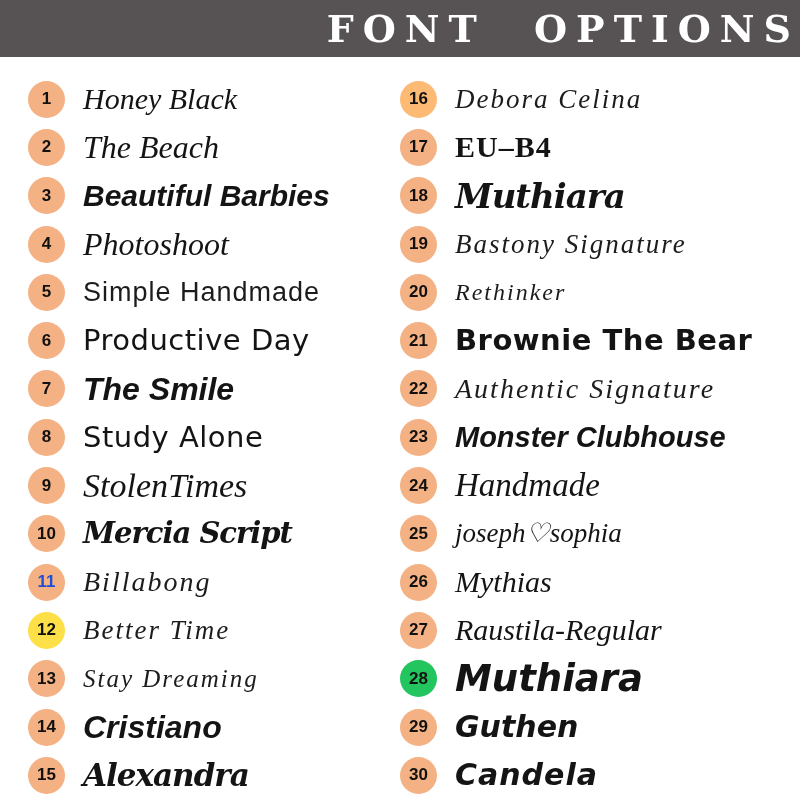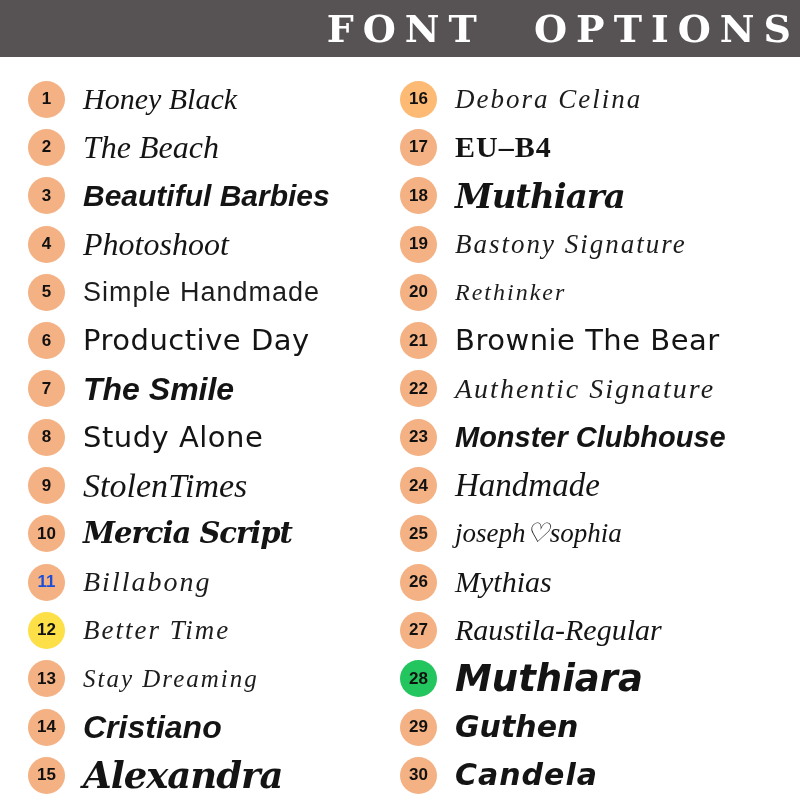--- a/index.html
+++ b/index.html
@@ -51,21 +51,21 @@
   .font-sample { color:#141414; line-height:1; }
 
   
   .script        { font-family:"Liberation Serif", serif; font-style:italic; }
   .script-bold   { font-family:Liberation Sans, sans-serif; font-style:italic; font-weight:bold; }
   .script-heavy  { font-family:"DejaVu Serif", serif; font-style:italic; font-weight:bold; letter-spacing:-1px; }
   .thin-script   { font-family:"Liberation Serif", serif; font-style:italic; font-weight:400; letter-spacing:2px; color:#1c1c1c; }
   .hand          { font-family:"DejaVu Sans", sans-serif; letter-spacing:0.5px; }
   .hand-thin     { font-family:"Liberation Sans", sans-serif; letter-spacing:1px; color:#1c1c1c; }
   .serif         { font-family:"Liberation Serif", serif; font-weight:bold; letter-spacing:1px; }
-  .display-bold  { font-family:"DejaVu Sans", sans-serif; font-weight:normal; letter-spacing:0.5px; }
+  .display-bold  { font-family:"DejaVu Sans", sans-serif; font-weight:bold; letter-spacing:0.5px; }
   .brush         { font-family:"DejaVu Sans", sans-serif; font-weight:bold; font-style:italic; }
   .rounded-script{ font-family:"DejaVu Sans", sans-serif; font-weight:bold; font-style:italic; letter-spacing:1px; }
 </style>
 </head>
 <body style="background: rgb(255, 255, 255);">
 
 <div class="header" style="background: rgb(87, 82, 84); justify-content: flex-end;">
   <h1 style="color: rgb(255, 255, 255);">FONT OPTIONS</h1>
 </div>
 
@@ -136,21 +136,21 @@
     <span class="font-sample thin-script" style="font-size: 25px;">Stay Dreaming</span>
   </div>
 
   <div class="row">
     <span class="num-circle" style="background: rgb(244, 177, 131); color: rgb(17, 17, 17);">14</span>
     <span class="font-sample script-bold" style="font-size: 32px;">Cristiano</span>
   </div>
 
   <div class="row">
     <span class="num-circle" style="background: rgb(244, 177, 131); color: rgb(17, 17, 17);">15</span>
-    <span class="font-sample script-heavy" style="font-size: 37px;">Alexandra</span>
+    <span class="font-sample script-heavy" style="font-size: 31px;">Alexandra</span>
   </div>
 </div>
   <div class="col col-right" id="col-right">
   <div class="row">
     <span class="num-circle" style="background: #fdba74; color: rgb(17, 17, 17);">16</span>
     <span class="font-sample thin-script" style="font-size: 27px;">Debora Celina</span>
   </div>
 
   <div class="row">
     <span class="num-circle" style="background: rgb(244, 177, 131); color: rgb(17, 17, 17);">17</span>

